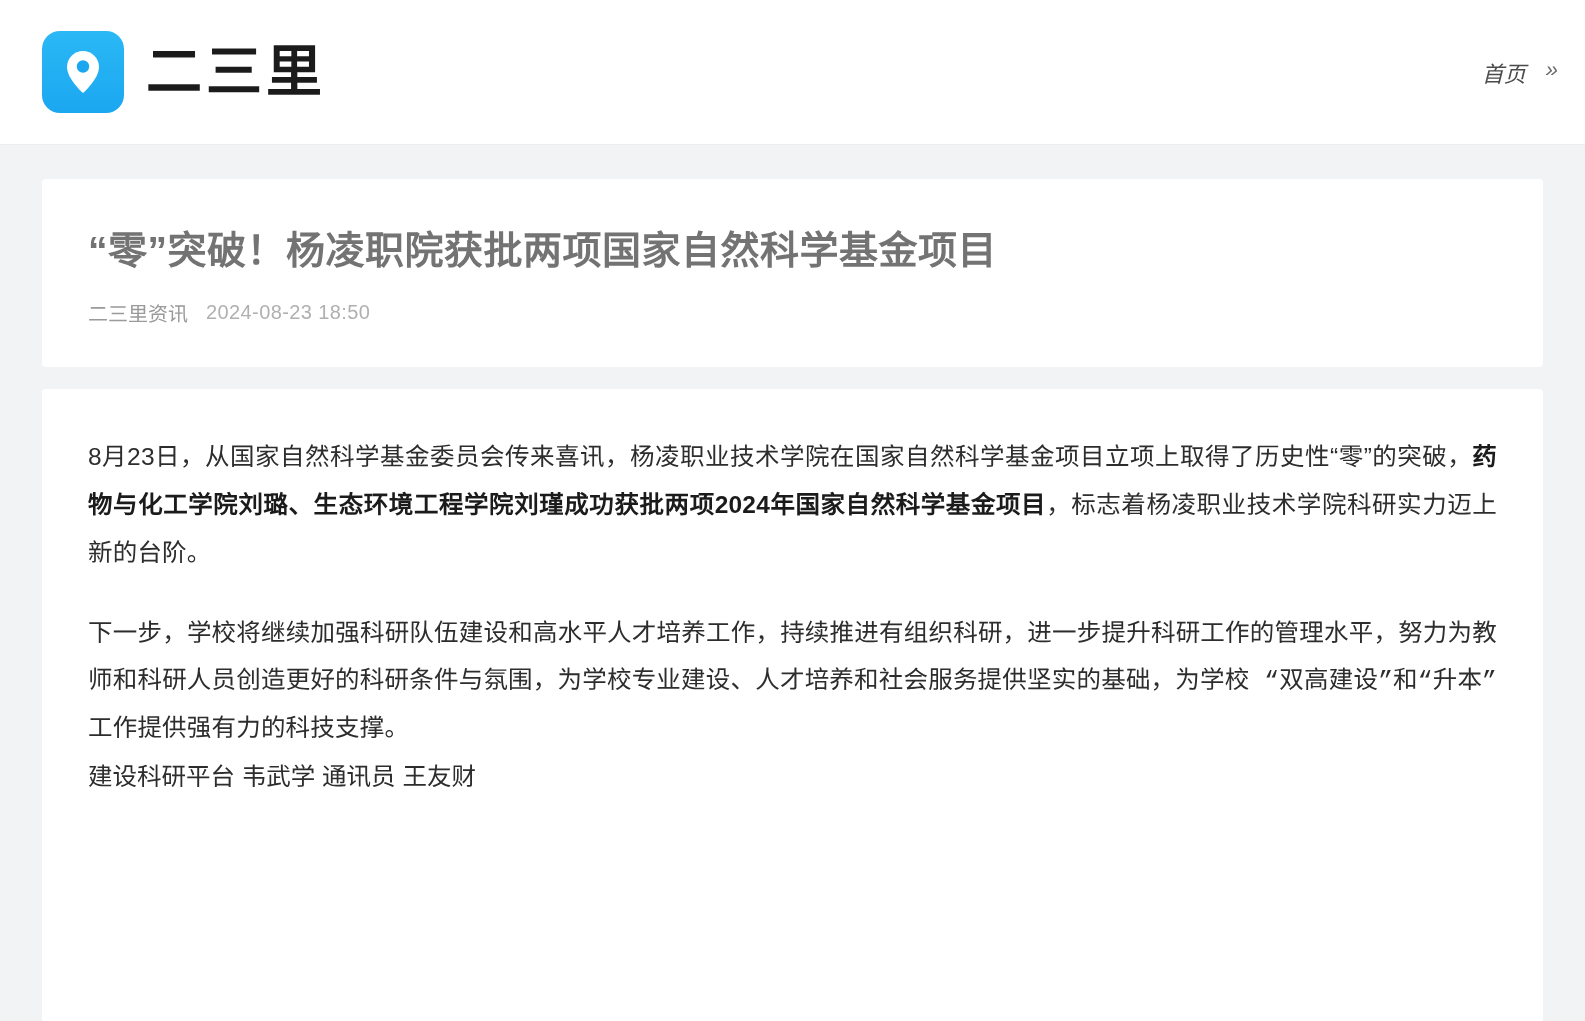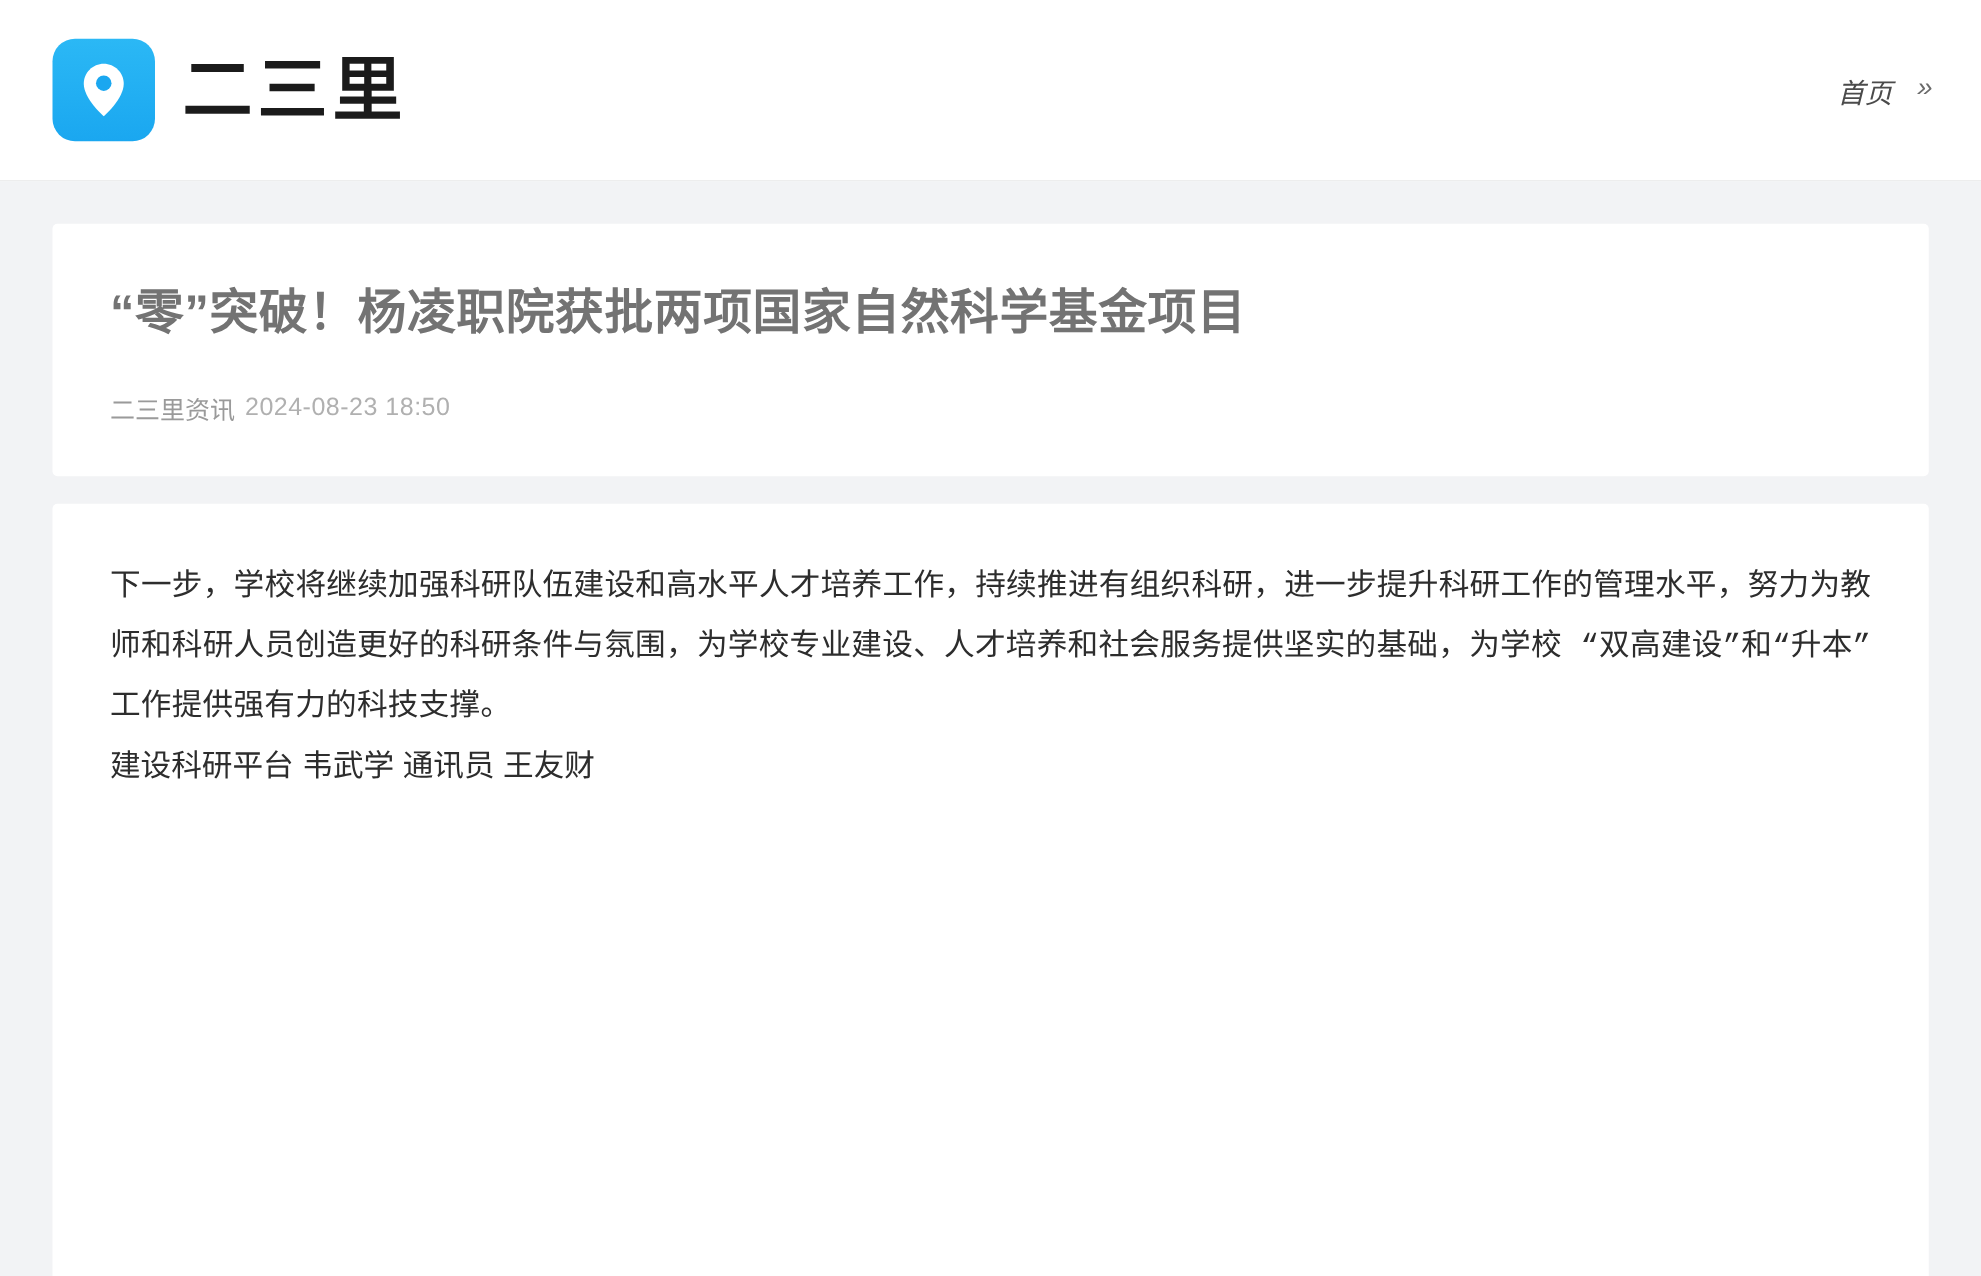--- a/index.html
+++ b/index.html
@@ -14,21 +14,21 @@
     -webkit-font-smoothing: antialiased;
   }
 
   
   .site-header {
     background: #ffffff;
     height: 145px;
     box-sizing: border-box;
     display: flex;
     align-items: center;
-    padding: 0 39px 0 42px;
+    padding: 0 27px 0 42px;
     border-bottom: 1px solid #ededed;
   }
   .brand {
     display: flex;
     align-items: center;
     gap: 22px;
   }
   .brand-logo {
     width: 82px;
     height: 82px;
@@ -78,26 +78,26 @@
   }
   .article-title {
     margin: 0;
     font-size: 39px;
     line-height: 1.42;
     font-weight: 700;
     color: #737373;
     letter-spacing: 0.5px;
   }
   .article-meta {
-    margin-top: 34px;
+    margin-top: 20px;
     font-size: 20px;
     color: #9a9a9a;
     display: flex;
     align-items: center;
-    gap: 8px;
+    gap: 18px;
   }
   .article-meta .src { color: #9a9a9a; }
   .article-meta .time { color: #b0b0b0; letter-spacing: 0.4px; }
 
   .card-body {
     padding: 44px 46px 56px 46px;
     min-height: 560px;
   }
   .para {
     margin: 0 0 34px 0;
@@ -141,18 +141,19 @@
   <section class="card card-title-block">
     <h1 class="article-title">“零”突破！杨凌职院获批两项国家自然科学基金项目</h1>
     <div class="article-meta">
       <span class="src">二三里资讯</span>
       <span class="time">2024-08-23 18:50</span>
     </div>
   </section>
 
   <section class="card card-body">
     <div id="paragraphs">
+        <p class="para"><span>8月23日，从国家自然科学基金委员会传来喜讯，杨凌职业技术学院在国家自然科学基金项目立项上取得了历史性“零”的突破，</span><b>药物与化工学院刘璐、生态环境工程学院刘瑾成功获批两项2024年国家自然科学基金项目</b><span>，标志着杨凌职业技术学院科研实力迈上新的台阶。</span></p>
         <p class="para"><span>下一步，学校将继续加强科研队伍建设和高水平人才培养工作，持续推进有组织科研，进一步提升科研工作的管理水平，努力为教师和科研人员创造更好的科研条件与氛围，为学校专业建设、人才培养和社会服务提供坚实的基础，为学校 “双高建设”和“升本”工作提供强有力的科技支撑。</span></p>
       </div>
     <p class="byline">建设科研平台 韦武学 通讯员 王友财</p>
   </section>
 
 </main>
 
 </body></html>

